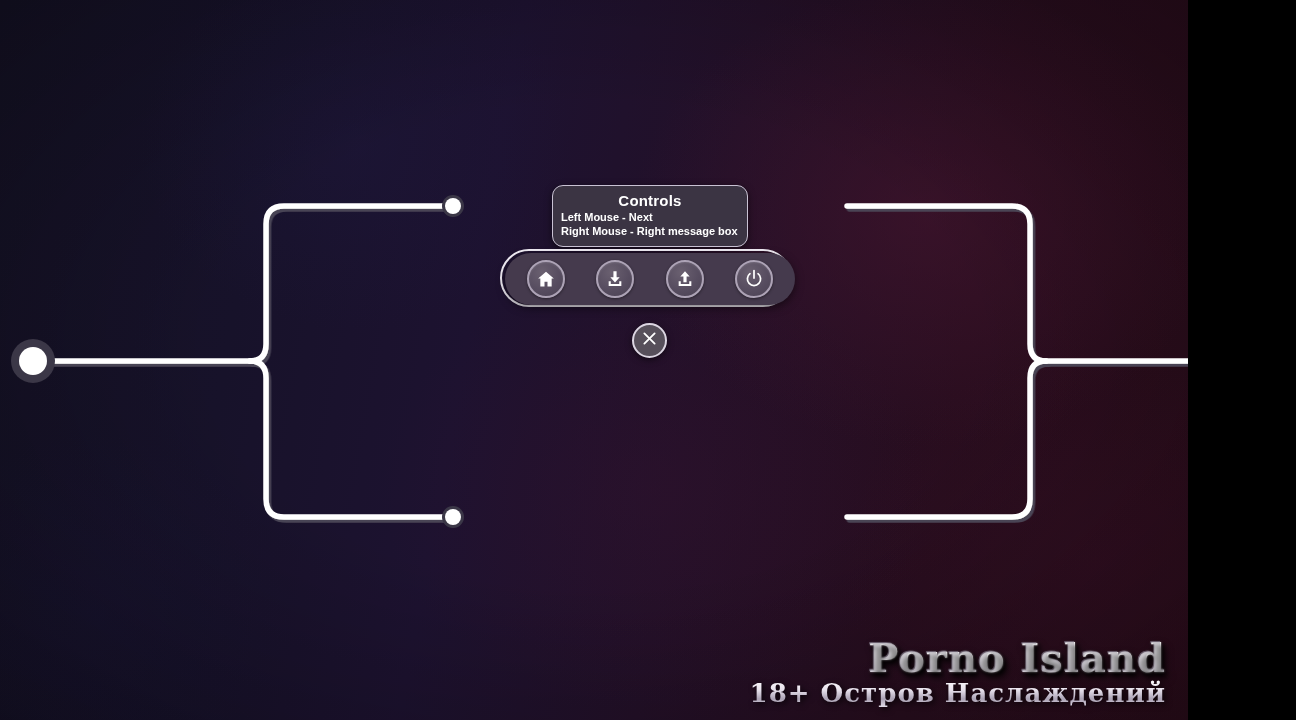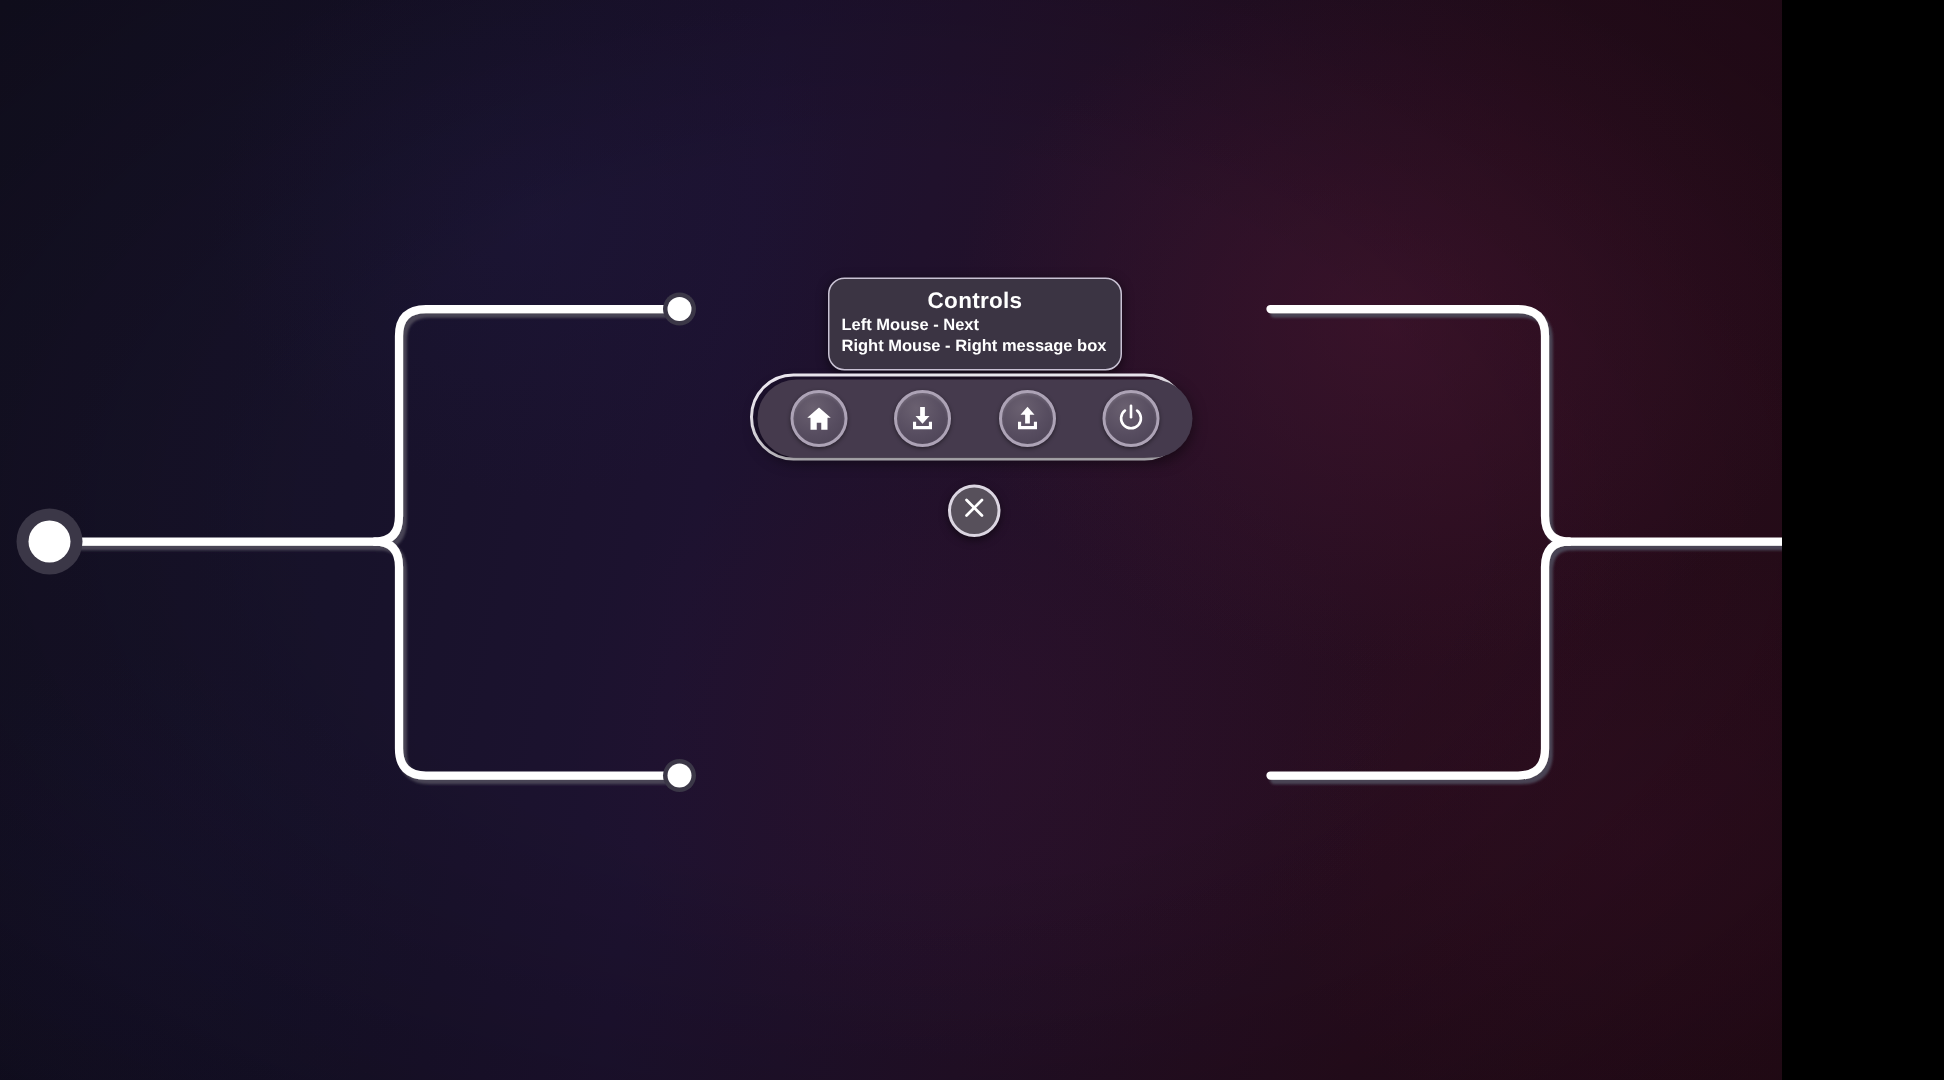--- a/index.html
+++ b/index.html
@@ -284,14 +284,18 @@
 
   <div class="close-btn">
     <span>
       <svg width="19" height="19" viewBox="0 0 24 24" stroke="#ffffff" stroke-width="2.3" stroke-linecap="round">
         <line x1="5.5" y1="5.5" x2="18.5" y2="18.5"></line>
         <line x1="18.5" y1="5.5" x2="5.5" y2="18.5"></line>
       </svg>
     </span>
   </div>
 
+  <div class="logo">
+    <div class="logo-title">Porno Island</div>
+    <div class="logo-sub">18+ Остров Наслаждений</div>
+  </div>
 
 </div>
 
 </body></html>

